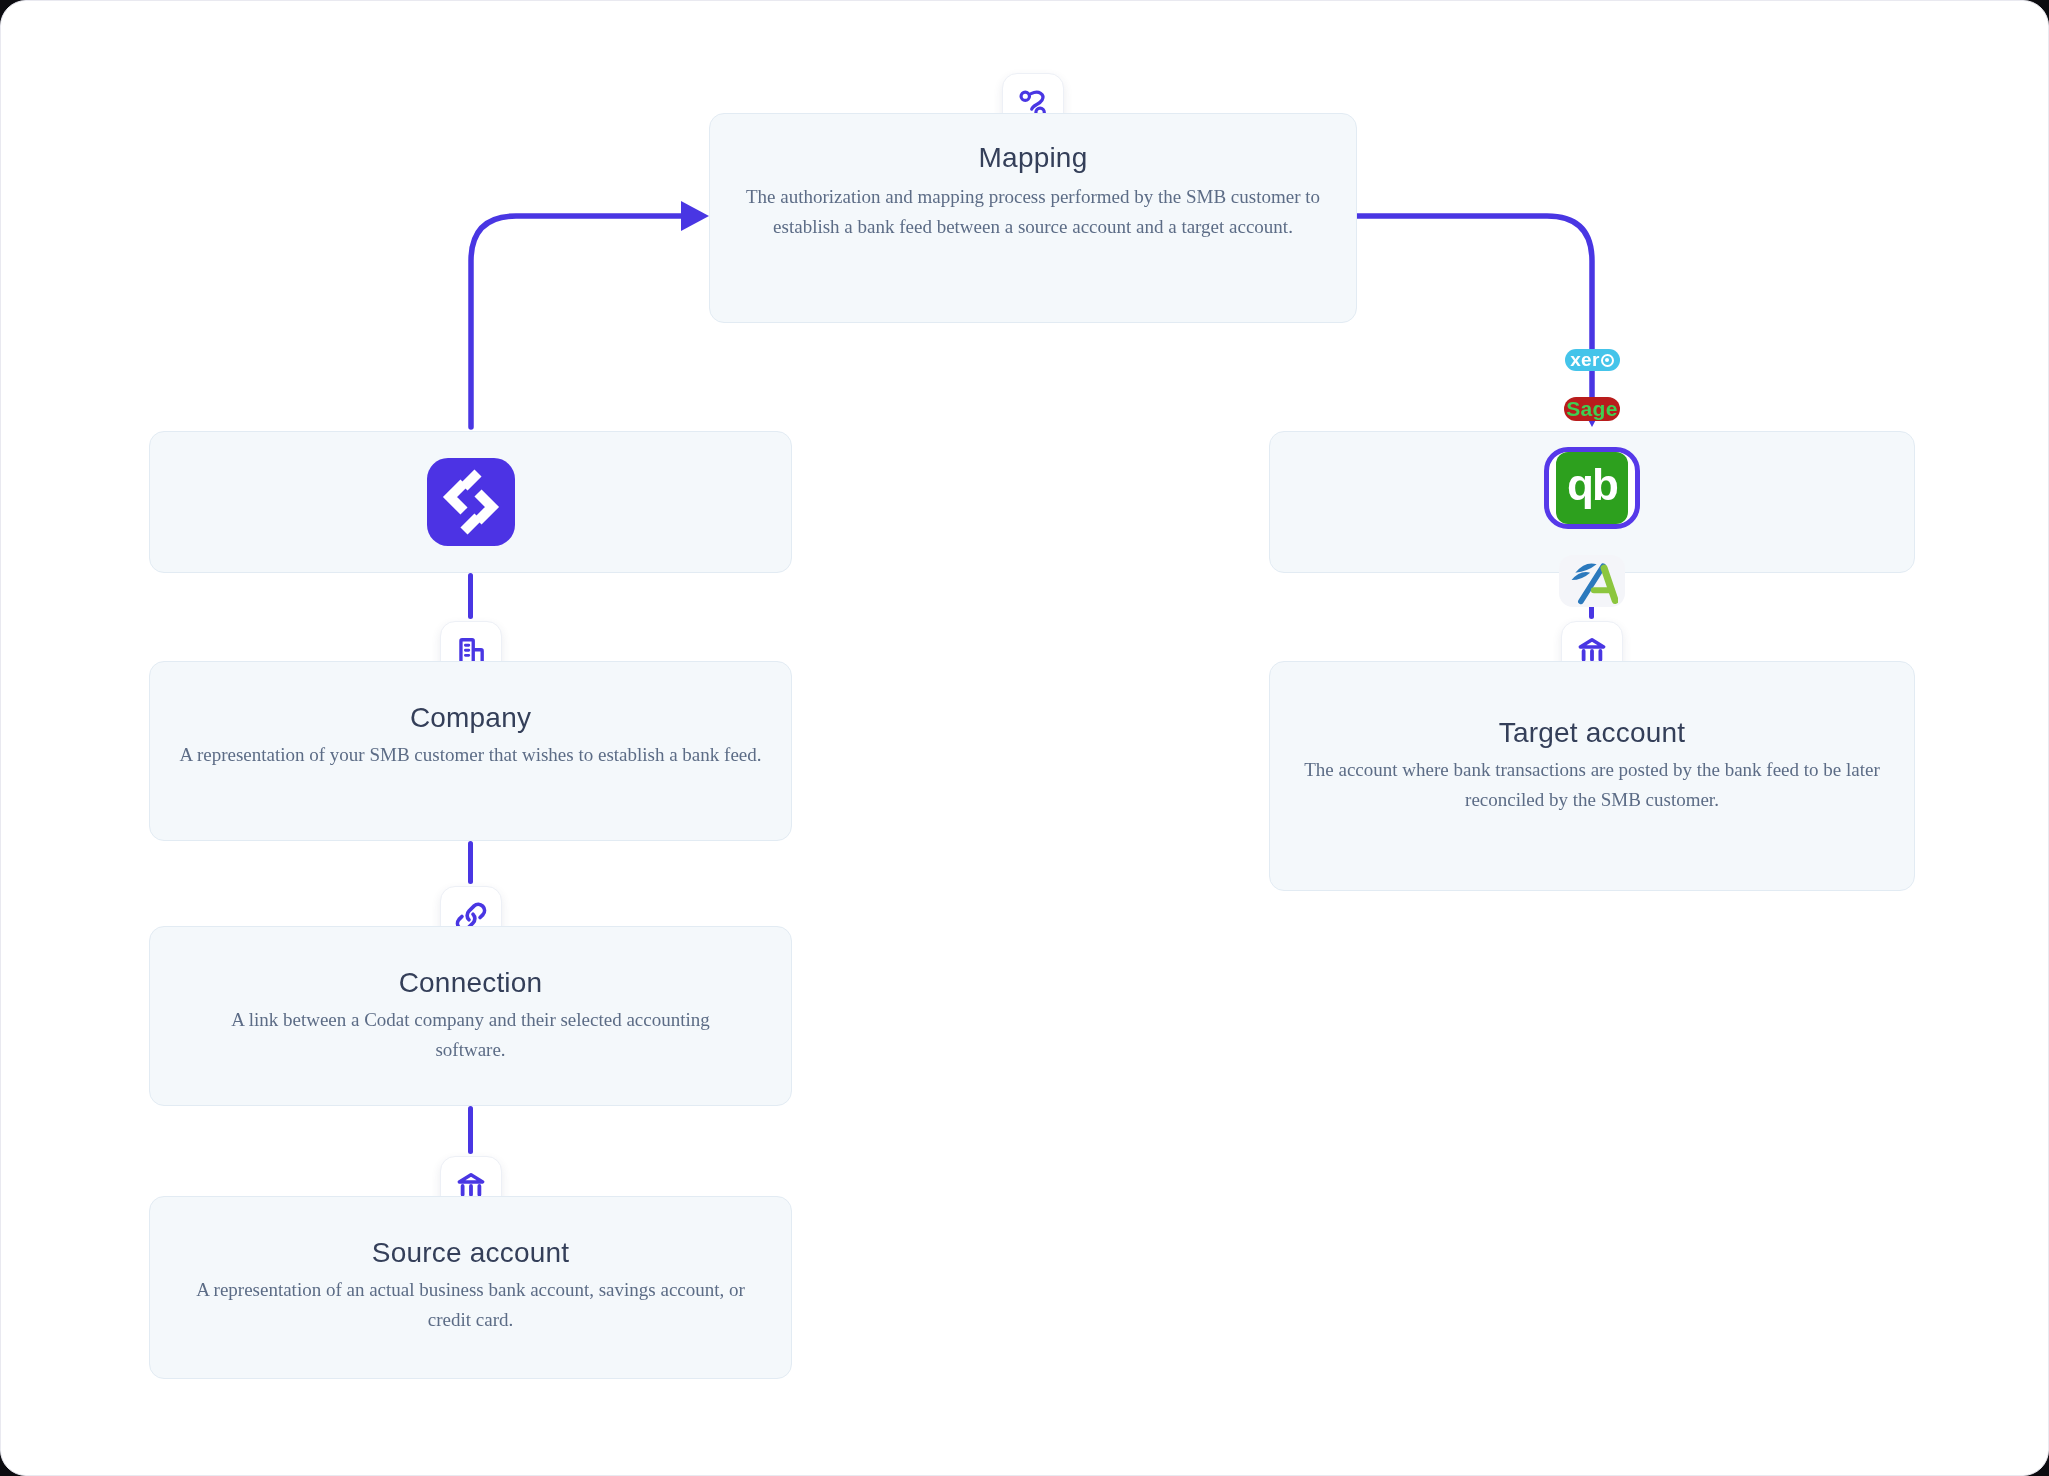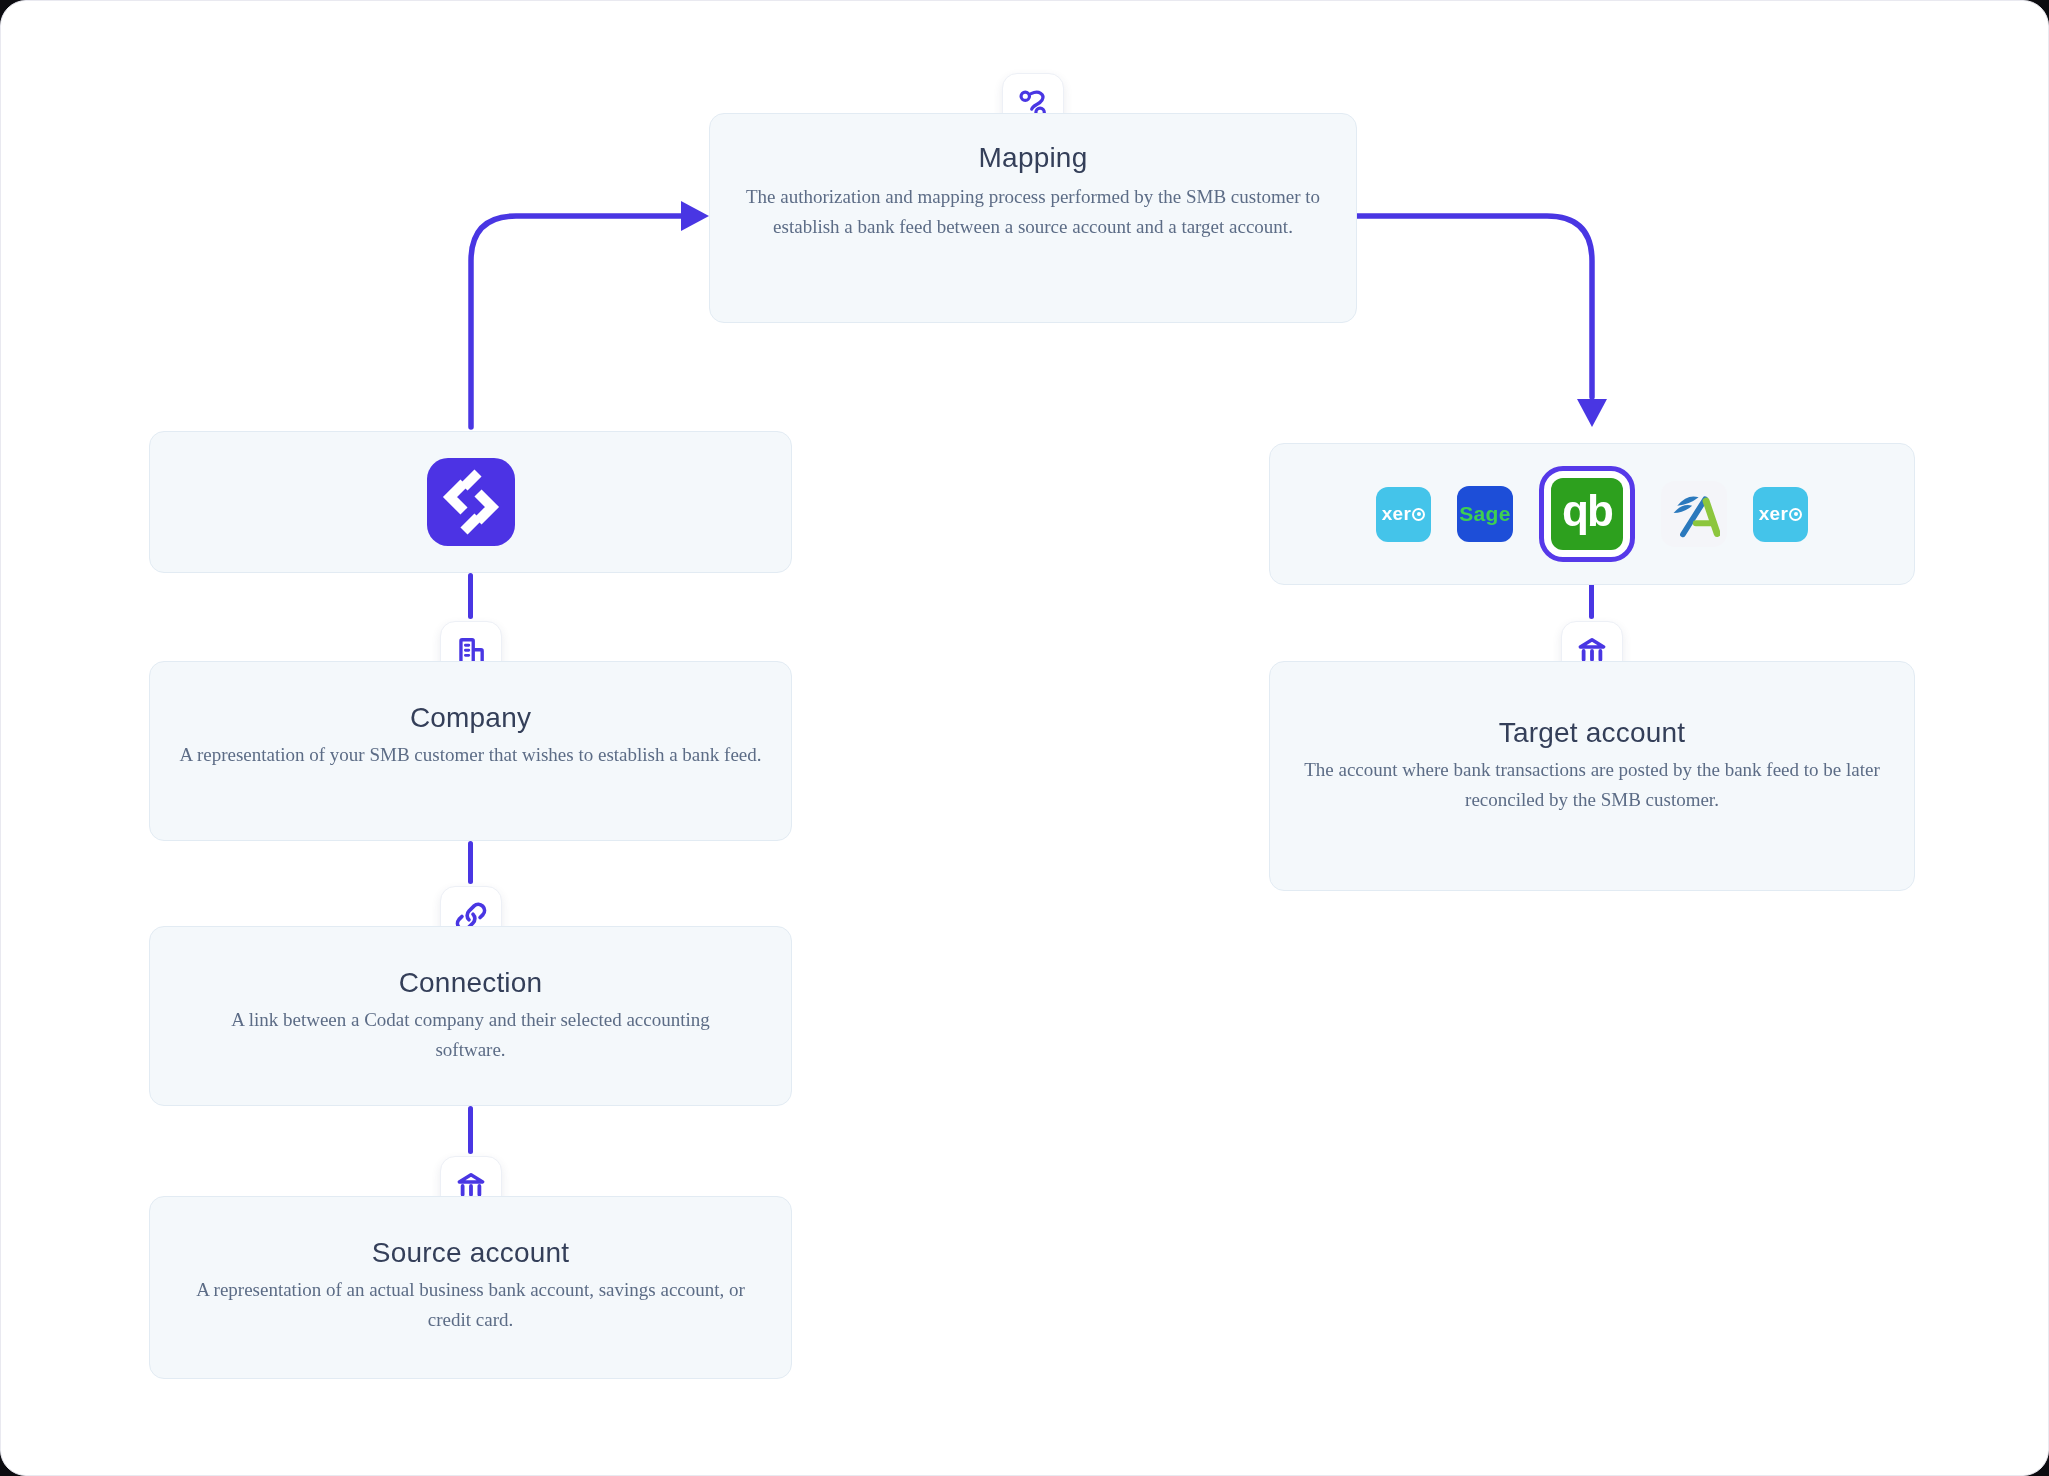--- a/index.html
+++ b/index.html
@@ -15,22 +15,22 @@
 
   #box-mapping{left:708px;top:112px;width:648px;height:210px;padding-top:28px;}
   #box-mapping .box-body{max-width:606px;margin-top:8px;}
   #box-logo-left{left:148px;top:430px;width:643px;height:142px;justify-content:center;}
   #box-company{left:148px;top:660px;width:643px;height:180px;padding-top:40px;}
   #box-company .box-body{max-width:606px;margin-top:6px;}
   #box-connection{left:148px;top:925px;width:643px;height:180px;padding-top:40px;}
   #box-connection .box-body{max-width:540px;margin-top:6px;}
   #box-source{left:148px;top:1195px;width:643px;height:183px;padding-top:40px;}
   #box-source .box-body{max-width:560px;margin-top:6px;}
-  #box-logos-right{left:1268px;top:430px;width:646px;height:142px;flex-direction:row;
-                   justify-content:center;align-items:center;gap:26px;margin-top:12px;}
+  #box-logos-right{left:1268px;top:430px;width:646px;height:142px;flex-direction:column;
+                   justify-content:center;align-items:center;gap:26px;}
   #box-target{left:1268px;top:660px;width:646px;height:230px;padding-top:55px;}
   #box-target .box-body{max-width:600px;margin-top:6px;}
 
   
   .badge{position:absolute;width:62px;height:62px;background:#ffffff;border:1px solid #edf0f6;
          border-radius:15px;box-shadow:0 4px 10px rgba(45,55,100,.10);
          display:flex;align-items:center;justify-content:center;box-sizing:border-box;}
   #badge-mapping{left:1001px;top:72px;}
   #badge-company{left:439px;top:620px;}
   #badge-connection{left:439px;top:885px;}
@@ -51,21 +51,21 @@
   .codat{width:88px;height:88px;border-radius:21px;background:#4c33e4;
          display:flex;align-items:center;justify-content:center;}
 
   
   .tile{border-radius:12px;display:flex;align-items:center;justify-content:center;box-sizing:border-box;}
   .tile-xero{width:55px;height:55px;background:#44c4ea;color:#fff;}
   .xero-word{display:flex;align-items:center;font-size:19px;font-weight:600;letter-spacing:.4px;color:#fff;}
   .xero-o{display:inline-flex;align-items:center;justify-content:center;width:13px;height:13px;
           border:2.5px solid #fff;border-radius:50%;margin-left:1px;box-sizing:border-box;}
   .xero-o::after{content:"";width:4px;height:4px;background:#fff;border-radius:50%;}
-  .tile-sage{width:56px;height:56px;background:#1d4ed8;}
+  .tile-sage{width:56px;height:56px;background:#b91c1c;}
   .sage-word{font-size:21px;font-weight:700;color:#3ecf52;letter-spacing:.3px;}
   .qb-ring{width:96px;height:96px;border:5px solid #5639e9;border-radius:24px;background:#ffffff;
            display:flex;align-items:center;justify-content:center;box-sizing:border-box;}
   .tile-qb{width:72px;height:72px;background:#2da01e;border-radius:12px;}
   .qb-word{font-size:44px;font-weight:700;color:#fff;letter-spacing:-2px;line-height:1;
            transform:translateY(-3px);}
   .tile-freeagent{width:66px;height:66px;background:#f4f5f9;border-radius:14px;}
 </style>
 </head>
 <body>

